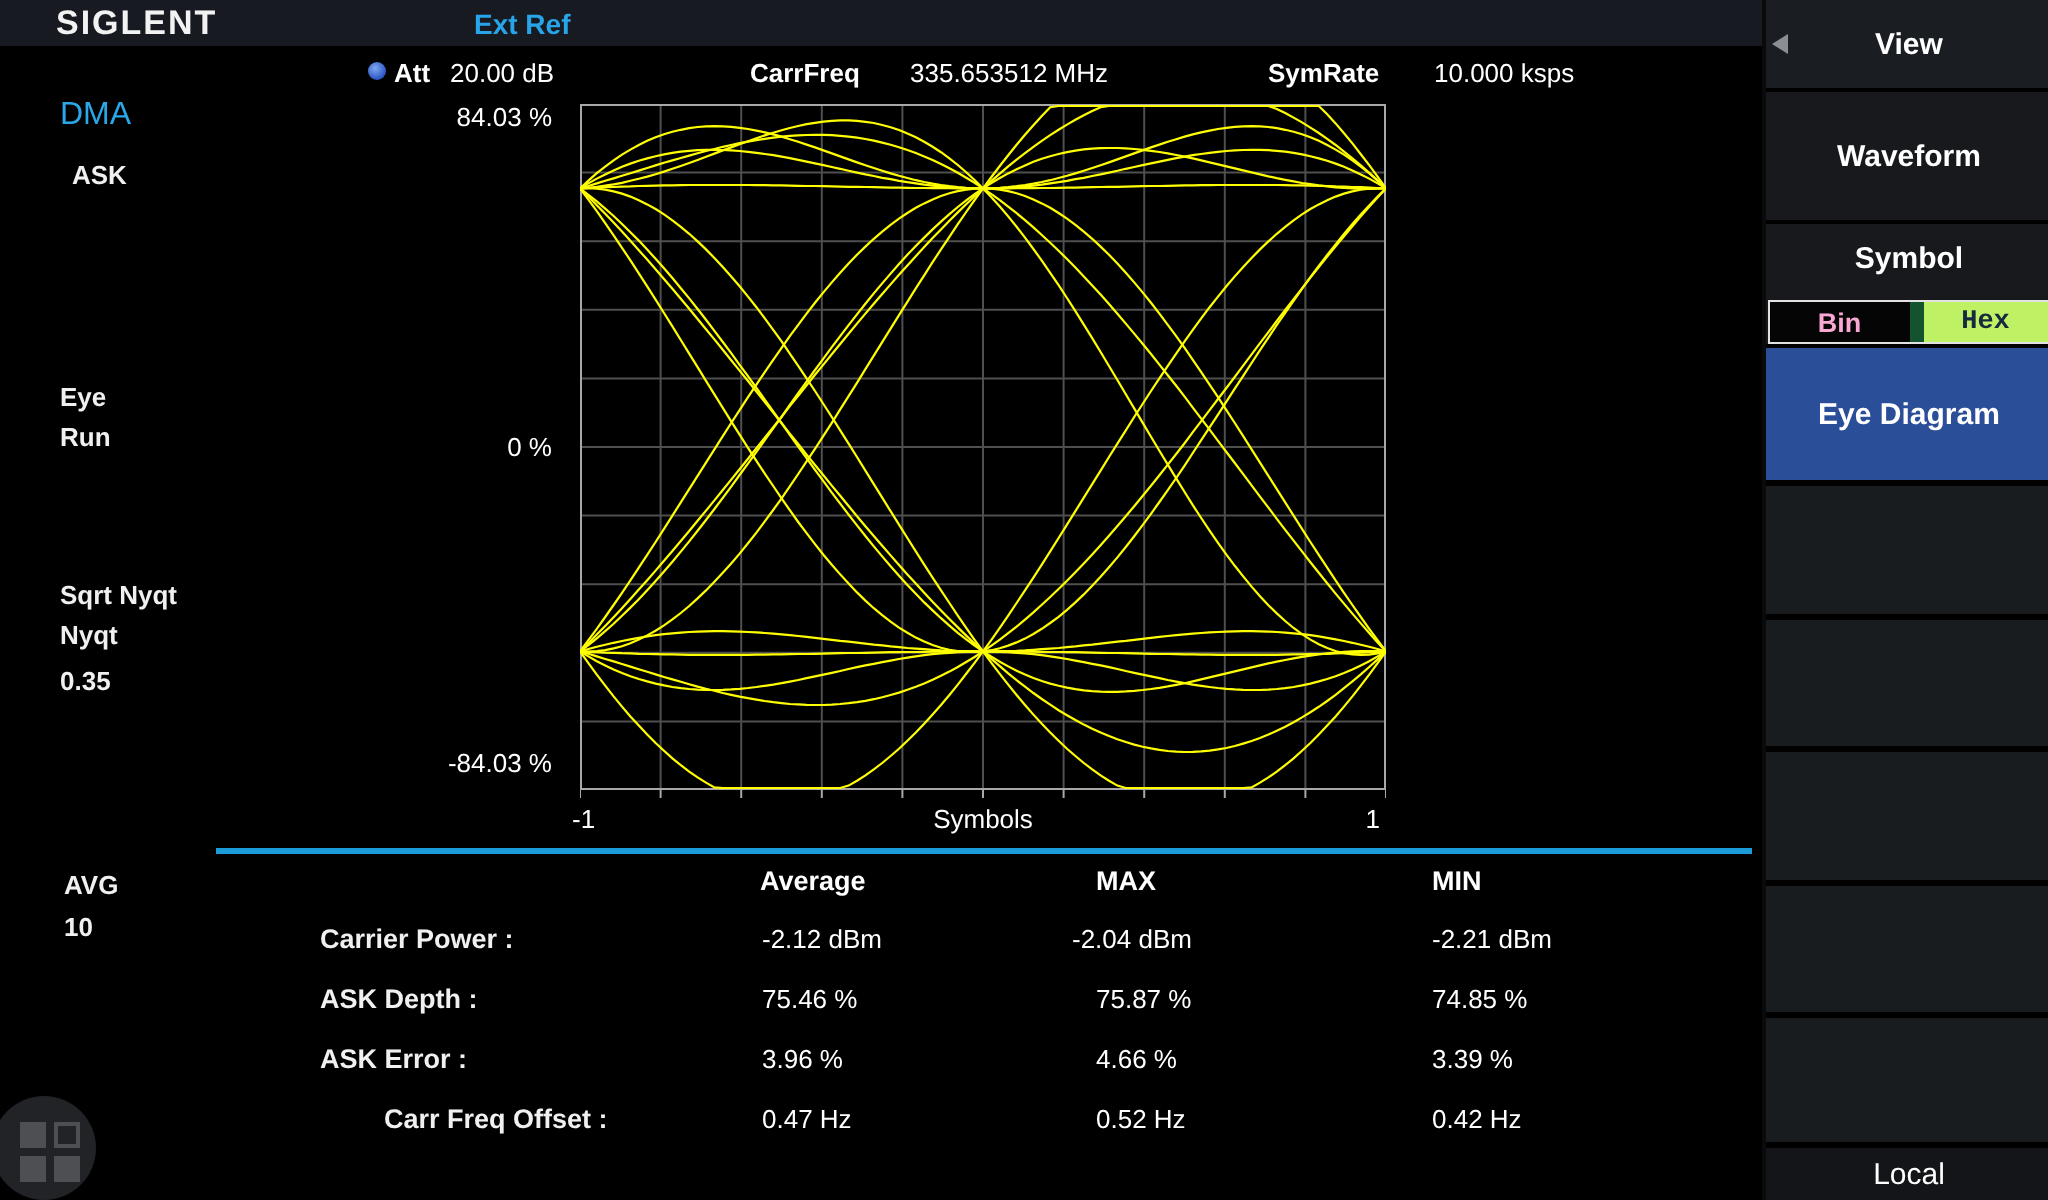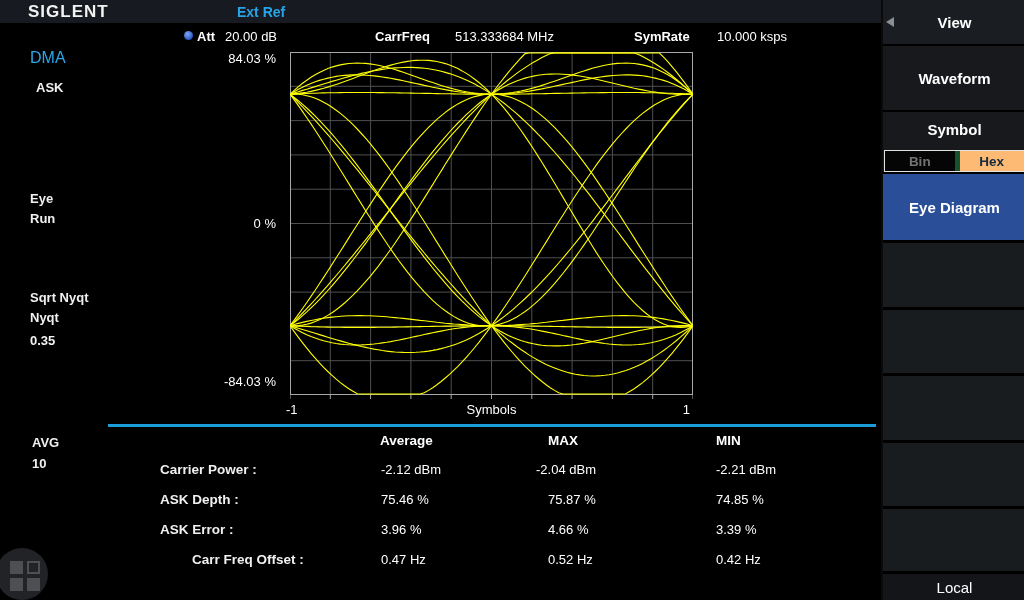--- a/index.html
+++ b/index.html
@@ -44,23 +44,23 @@
            display:flex; align-items:center; justify-content:center;
            font-size:15px; font-weight:bold; }
   .m-view { top:0; height:44px; background:#1a1e23; }
   .tri { position:absolute; left:3px; top:17px; width:0; height:0;
          border-top:5px solid transparent; border-bottom:5px solid transparent;
          border-right:8px solid #8a8f96; }
   .m-waveform { top:46px; height:64px; background:#17191c; }
   .m-symbol { top:112px; height:60px; background:#17191c; align-items:flex-start; padding-top:9px; }
   .binhex { position:absolute; left:1px; top:150px; width:141px; height:22px;
             border:1px solid #e2e2e2; display:flex; font-size:13.5px; font-weight:bold; }
-  .bin { width:50%; background:#050505; color:#737373; display:flex; align-items:center; justify-content:center; }
-  .hex { width:50%; background:#fdba74; color:#16293e; display:flex; align-items:center; justify-content:center;
-         border-left:5px solid #14532d; }
+  .bin { width:50%; background:#050505; color:#f9a8d4; display:flex; align-items:center; justify-content:center; }
+  .hex { width:50%; background:#bef264; color:#16293e; display:flex; align-items:center; justify-content:center;
+         border-left:7px solid #14532d;font-family:Liberation Mono, monospace; }
   .m-eye { top:174px; height:66px; background:#2a4e97; }
   .m-blank1 { top:243px; height:64px; }
   .m-blank2 { top:310px; height:63px; }
   .m-blank3 { top:376px; height:64px; }
   .m-blank4 { top:443px; height:63px; }
   .m-blank5 { top:509px; height:62px; }
   .m-local { top:574px; height:26px; background:#131518; font-weight:normal; font-size:15px; }
 
   
   .home { left:-4px; top:548px; width:52px; height:52px; border-radius:50%; background:#222326; }
@@ -74,21 +74,21 @@
 
   <div class="abs header-bar">
     <div class="abs logo">SIGLENT</div>
     <div class="abs ext-ref">Ext Ref</div>
   </div>
 
   <div class="abs att-dot"></div>
   <div class="abs st b" style="left:197px;">Att</div>
   <div class="abs st" style="left:225px;">20.00 dB</div>
   <div class="abs st b" style="left:375px;">CarrFreq</div>
-  <div class="abs st" style="left:455px;">513.333684 MHz</div>
+  <div class="abs st" style="left:455px;">335.653512 MHz</div>
   <div class="abs st b" style="left:634px;">SymRate</div>
   <div class="abs st" style="left:717px;">10.000 ksps</div>
 
   <div class="abs mode">DMA</div>
   <div class="abs lp" style="left:36px;top:80px;">ASK</div>
   <div class="abs lp" style="left:30px;top:191px;">Eye</div>
   <div class="abs lp" style="left:30px;top:211px;">Run</div>
   <div class="abs lp" style="left:30px;top:290px;">Sqrt Nyqt</div>
   <div class="abs lp" style="left:30px;top:310px;">Nyqt</div>
   <div class="abs lp" style="left:30px;top:333px;">0.35</div>

